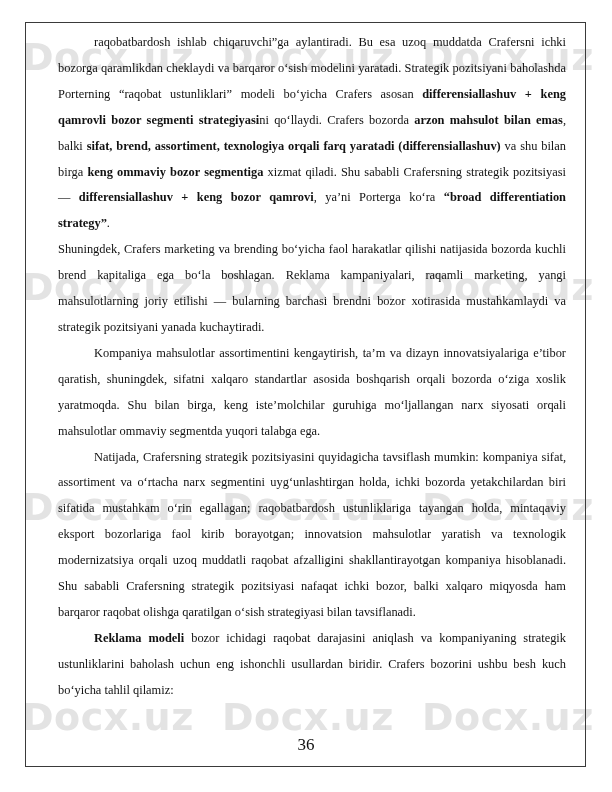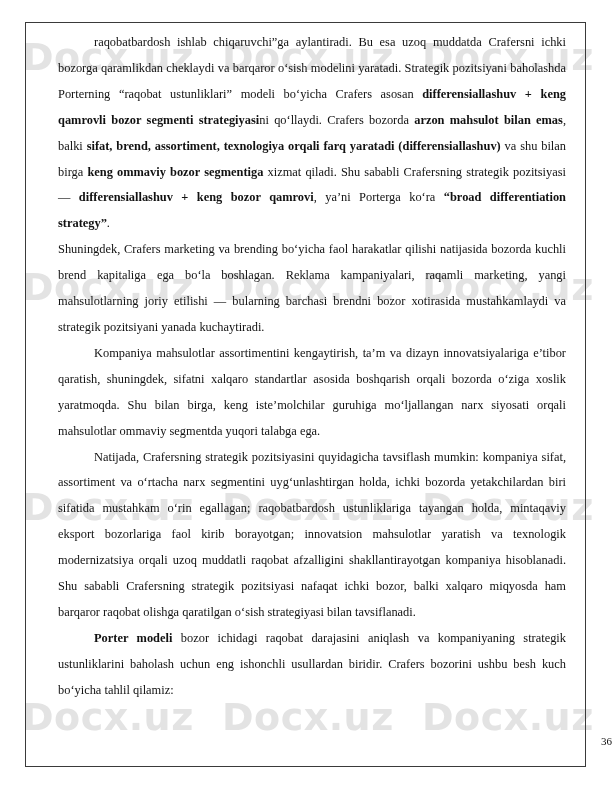--- a/index.html
+++ b/index.html
@@ -71,22 +71,22 @@
   b, .b {
     font-weight: 700;
   }
 
   
   #page-number {
     position: absolute;
     left: 0;
     top: 735px;
     width: 612px;
-    text-align: right;
-    font-size: 11px;
+    text-align: center;
+    font-size: 17px;
     color: #111111;
     z-index: 3;
     font-family: "Liberation Serif", "DejaVu Serif", serif;
   }
 </style>
 </head>
 <body>
 
 <div id="watermark-layer">
     <div class="watermark" style="left: 22px; top: 38px;">Docx.uz</div>
@@ -103,16 +103,16 @@
     <div class="watermark" style="left: 422px; top: 698px;">Docx.uz</div>
   </div>
 
 <div id="page-frame"></div>
 
 <div id="page-body">
   <p class="para indent"><span>raqobatbardosh ishlab chiqaruvchi”ga aylantiradi. Bu esa uzoq muddatda Crafersni ichki bozorga qaramlikdan cheklaydi va barqaror o‘sish modelini yaratadi. Strategik pozitsiyani baholashda Porterning “raqobat ustunliklari” modeli bo‘yicha Crafers asosan </span><span class="b">differensiallashuv + keng qamrovli bozor segmenti strategiyasi</span><span>ni qo‘llaydi. Crafers bozorda </span><span class="b">arzon mahsulot bilan emas</span><span>, balki </span><span class="b">sifat, brend, assortiment, texnologiya orqali farq yaratadi (differensiallashuv)</span><span> va shu bilan birga </span><span class="b">keng ommaviy bozor segmentiga</span><span> xizmat qiladi. Shu sababli Crafersning strategik pozitsiyasi — </span><span class="b">differensiallashuv + keng bozor qamrovi</span><span>, ya’ni Porterga ko‘ra </span><span class="b">“broad differentiation strategy”</span><span>.</span></p>
   <p class="para"><span>Shuningdek, Crafers marketing va brending bo‘yicha faol harakatlar qilishi natijasida bozorda kuchli brend kapitaliga ega bo‘la boshlagan. Reklama kampaniyalari, raqamli marketing, yangi mahsulotlarning joriy etilishi — bularning barchasi brendni bozor xotirasida mustahkamlaydi va strategik pozitsiyani yanada kuchaytiradi.</span></p>
   <p class="para indent"><span>Kompaniya mahsulotlar assortimentini kengaytirish, ta’m va dizayn innovatsiyalariga e’tibor qaratish, shuningdek, sifatni xalqaro standartlar asosida boshqarish orqali bozorda o‘ziga xoslik yaratmoqda. Shu bilan birga, keng iste’molchilar guruhiga mo‘ljallangan narx siyosati orqali mahsulotlar ommaviy segmentda yuqori talabga ega.</span></p>
   <p class="para indent"><span>Natijada, Crafersning strategik pozitsiyasini quyidagicha tavsiflash mumkin: kompaniya sifat, assortiment va o‘rtacha narx segmentini uyg‘unlashtirgan holda, ichki bozorda yetakchilardan biri sifatida mustahkam o‘rin egallagan; raqobatbardosh ustunliklariga tayangan holda, mintaqaviy eksport bozorlariga faol kirib borayotgan; innovatsion mahsulotlar yaratish va texnologik modernizatsiya orqali uzoq muddatli raqobat afzalligini shakllantirayotgan kompaniya hisoblanadi. Shu sababli Crafersning strategik pozitsiyasi nafaqat ichki bozor, balki xalqaro miqyosda ham barqaror raqobat olishga qaratilgan o‘sish strategiyasi bilan tavsiflanadi.</span></p>
-  <p class="para indent"><span> </span><span class="b">Porter modeli</span><span> bozor ichidagi raqobat darajasini aniqlash va kompaniyaning strategik ustunliklarini baholash uchun eng ishonchli usullardan biridir. Crafers bozorini ushbu besh kuch bo‘yicha tahlil qilamiz:</span></p>
+  <p class="para indent"><span> </span><span class="b">Reklama modeli</span><span> bozor ichidagi raqobat darajasini aniqlash va kompaniyaning strategik ustunliklarini baholash uchun eng ishonchli usullardan biridir. Crafers bozorini ushbu besh kuch bo‘yicha tahlil qilamiz:</span></p>
 </div>
 
 <div id="page-number">36</div>
 
 </body></html>

